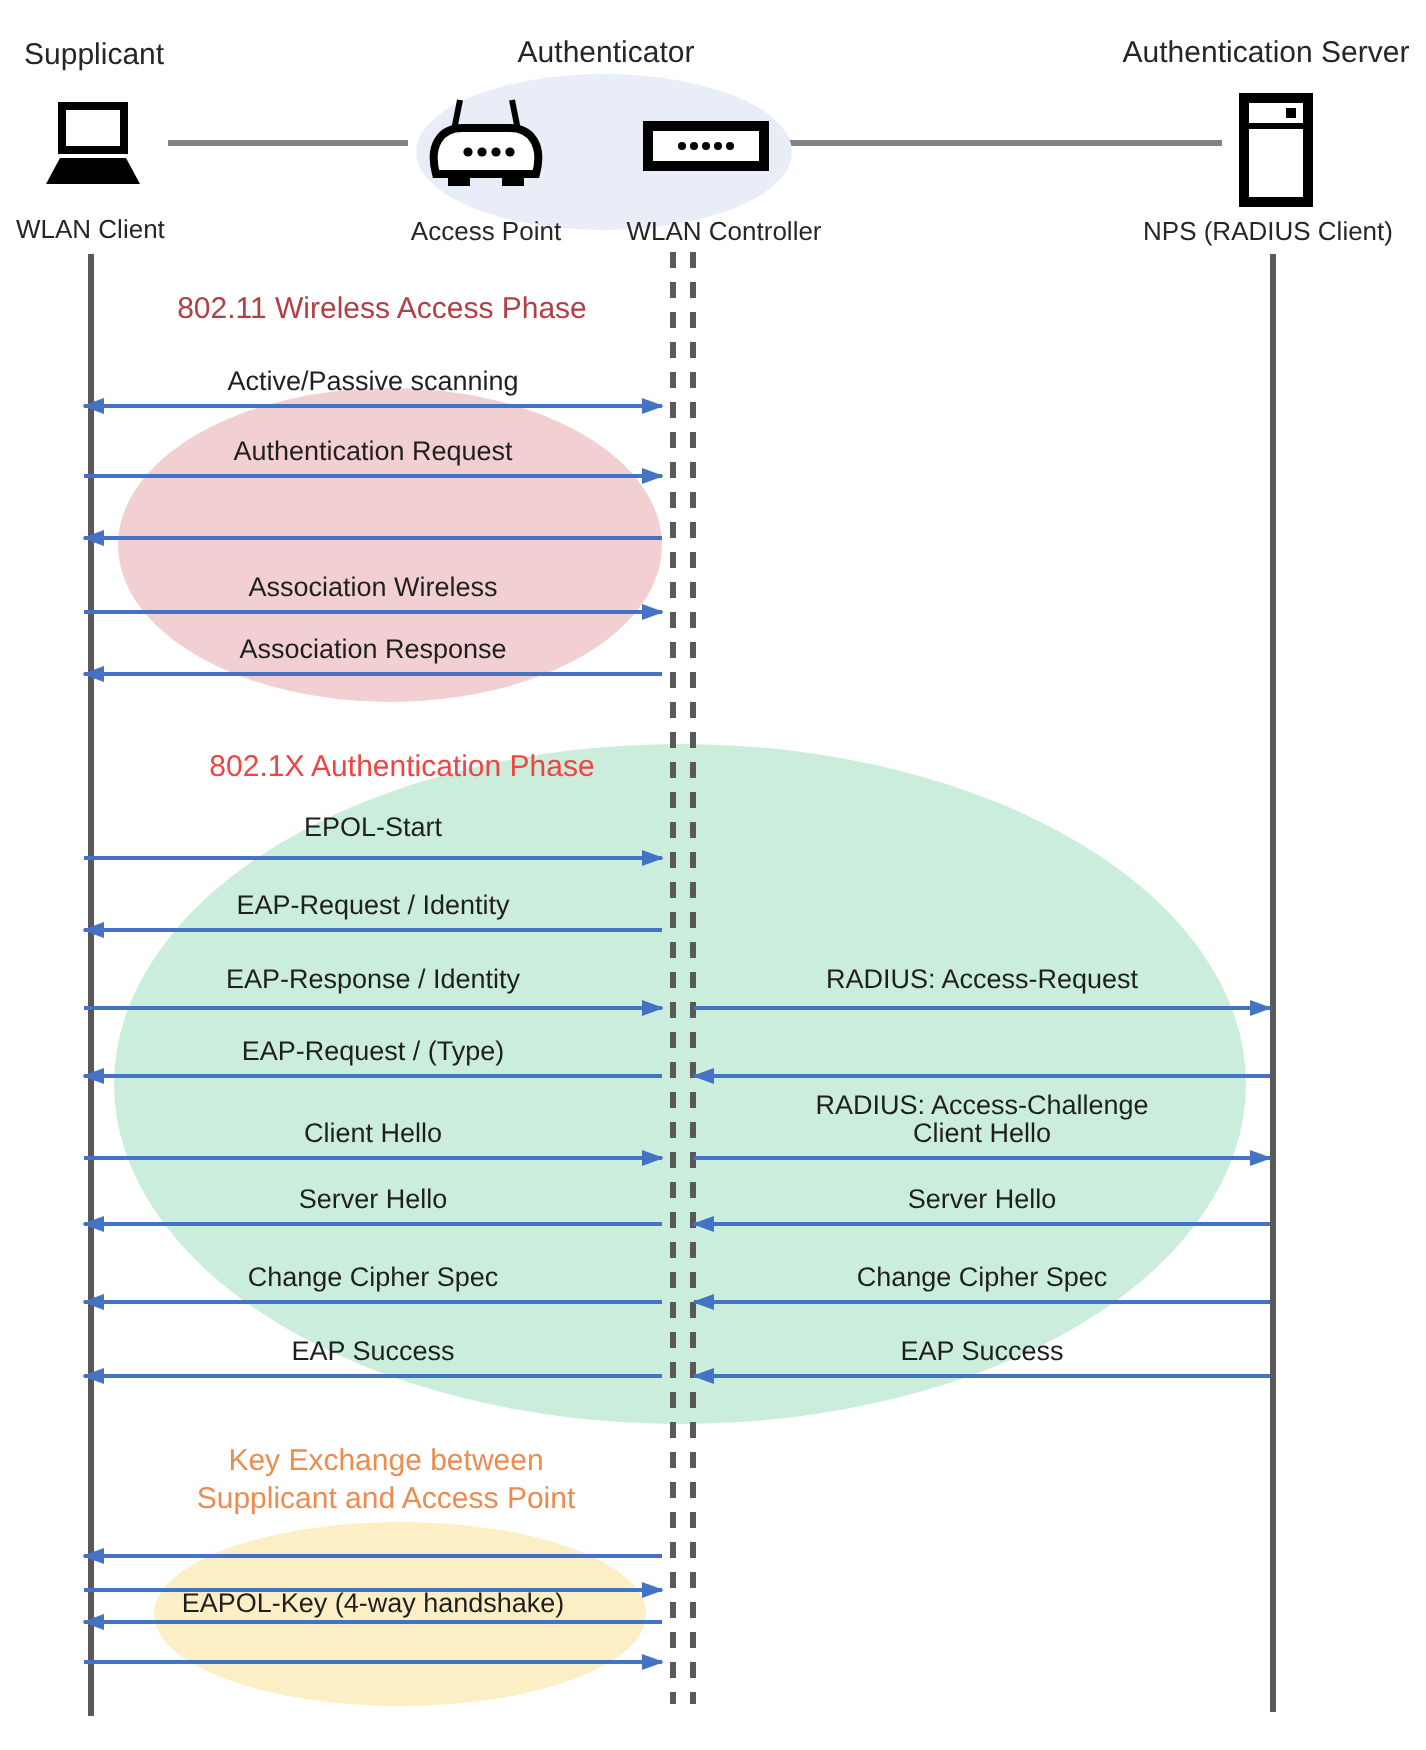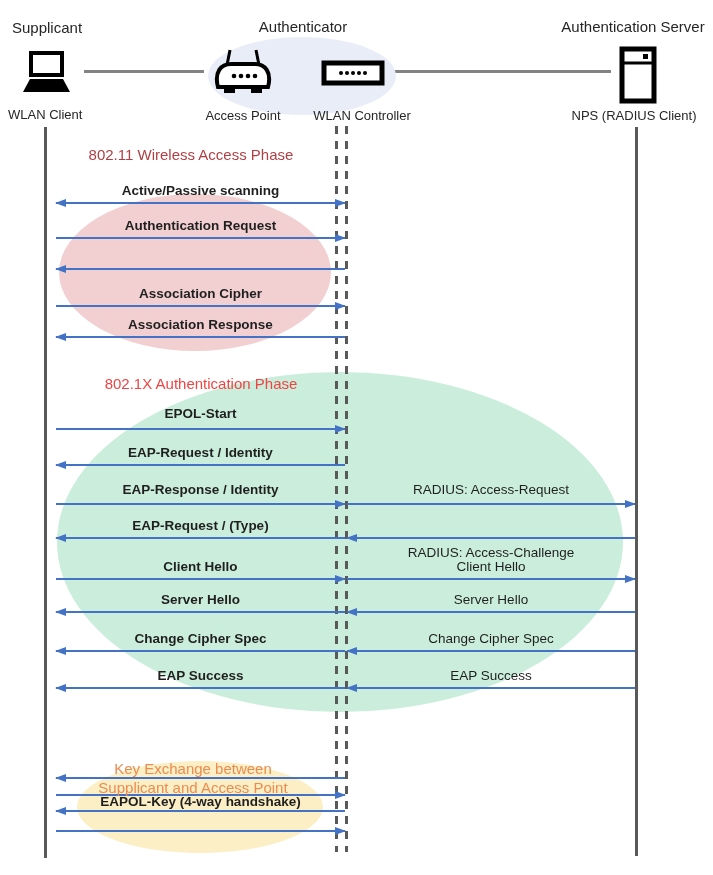--- a/index.html
+++ b/index.html
@@ -15,24 +15,24 @@
   .role-label{position:absolute;font-size:15px;white-space:nowrap;}
   .node-label{position:absolute;font-size:13px;white-space:nowrap;}
   .center{transform:translateX(-50%);}
   .connector{position:absolute;height:3px;background:#838383;top:70px;}
   .lifeline{position:absolute;width:3px;background:#595959;}
   .dash{position:absolute;width:3px;
     background:repeating-linear-gradient(to bottom,#595959 0px,#595959 8px,transparent 8px,transparent 15px);}
   .phase-title{position:absolute;font-size:15px;text-align:center;white-space:nowrap;}
   #title-80211{left:60px;width:262px;top:146px;color:#B04045;}
   #title-8021x{left:70px;width:262px;top:375px;color:#ef4444;}
-  #title-keyexch{left:62px;width:262px;top:759px;color:#EC8C50;line-height:19px;}
+  #title-keyexch{left:62px;width:262px;top:721px;color:#EC8C50;line-height:19px;}
   .mlabel{position:absolute;font-size:13.5px;text-align:center;white-space:nowrap;color:#1f1f1f;z-index:6;}
   .arr{position:absolute;height:2px;background:#4472C4;z-index:5;}
-  .seg-l{left:56px;width:289px;font-weight:bold;}
+  .seg-l{left:42px;width:289px;}
   .seg-r{left:347px;width:288px;}
   .head{position:absolute;width:0;height:0;border-top:4px solid transparent;border-bottom:4px solid transparent;top:-3px;}
   .hl{left:-1px;border-right:11px solid #4472C4;}
   .hr{right:-1px;border-left:11px solid #4472C4;}
   svg{position:absolute;z-index:3;}
   .lifeline,.dash{z-index:2;}
   .ellipse{z-index:1;}
   .mlabel,.phase-title,.role-label,.node-label{z-index:6;}
 </style>
 </head>
@@ -107,21 +107,21 @@
 
   <div class="mlabel seg-l" style="top:218px">Authentication Request</div>
   <div class="arr seg-l" style="top:237px">
       <span class="head hr"></span>
     </div>
 
   <div class="arr seg-l" style="top:268px">
       <span class="head hl"></span>
     </div>
 
-  <div class="mlabel seg-l" style="top:286px">Association Cipher</div>
+  <div class="mlabel seg-l" style="top:286px">Association Wireless</div>
   <div class="arr seg-l" style="top:305px">
       <span class="head hr"></span>
     </div>
 
   <div class="mlabel seg-l" style="top:317px">Association Response</div>
   <div class="arr seg-l" style="top:336px">
       <span class="head hl"></span>
     </div>
 
   <div class="mlabel seg-l" style="top:406px">EPOL-Start</div>

